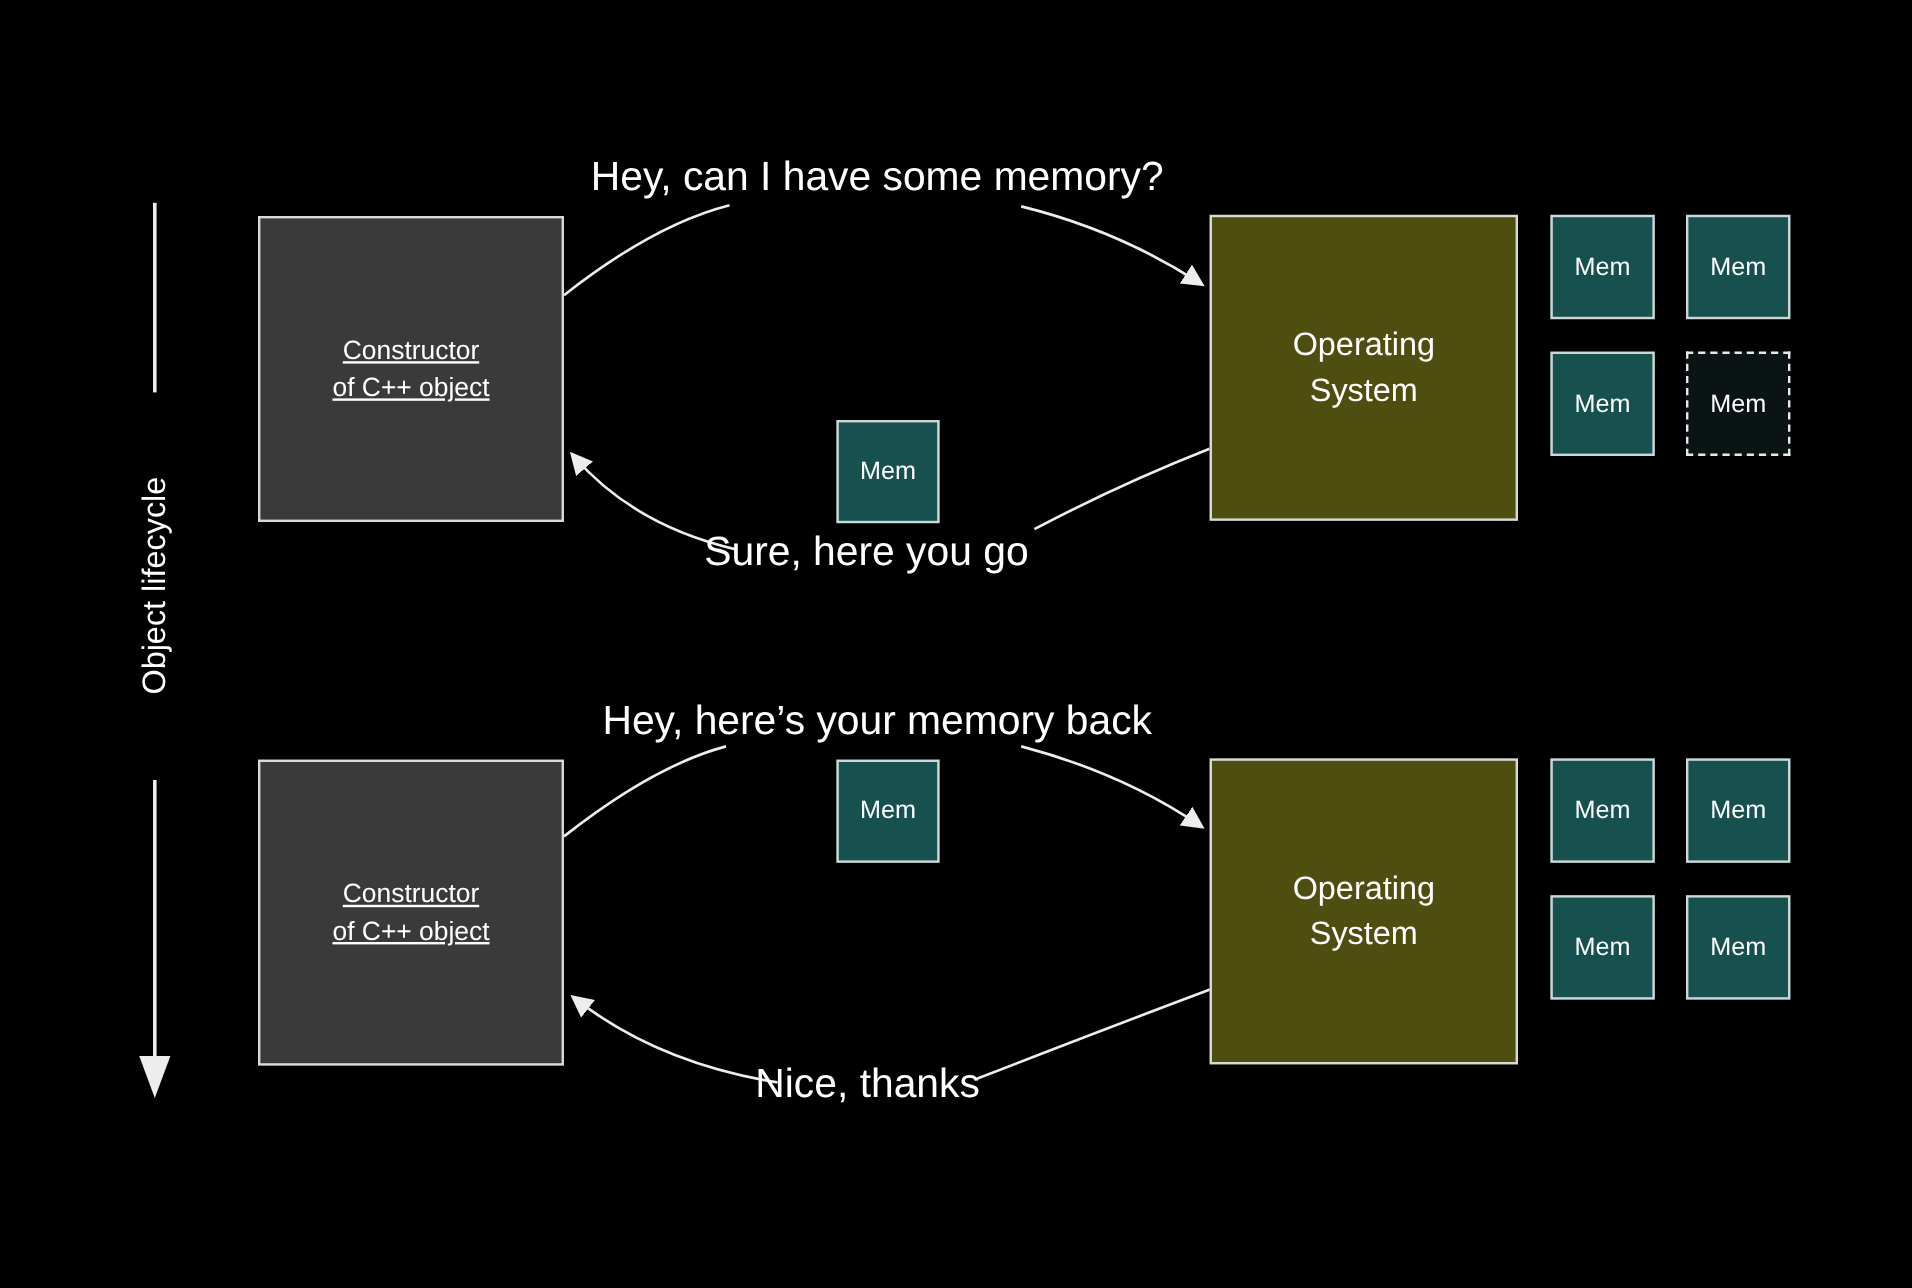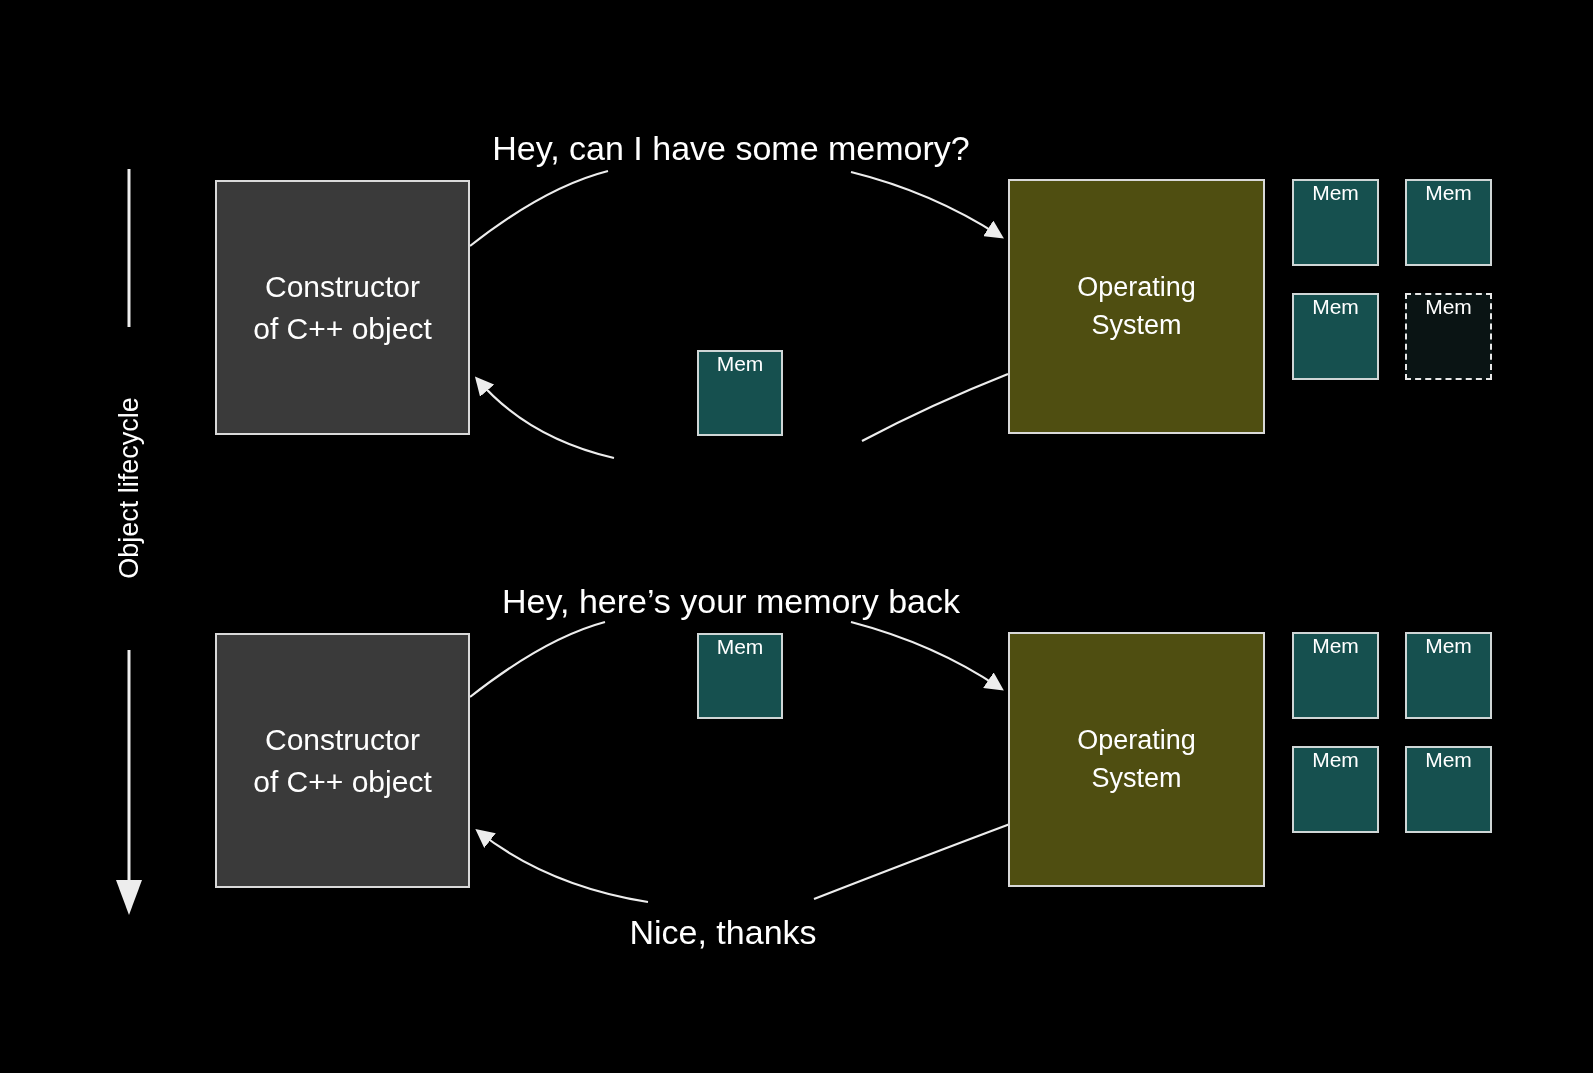--- a/index.html
+++ b/index.html
@@ -38,38 +38,39 @@
     flex-direction: column;
     align-items: center;
     justify-content: center;
     text-align: center;
     box-sizing: border-box;
     border: 2px solid var(--box-border, #d9d9d9);
   }
   .actor-box {
     width: 255px; height: 255px;
     background: var(--actor-box, #3a3a3a);
-    font-size: 30px;
+    font-size: 22px;
     line-height: 1.38;
+    text-decoration: underline;
   }
   .os-box {
     width: 257px; height: 255px;
     background: var(--os-box, #4f4e11);
     font-size: 27px;
     line-height: 1.4;
   }
   .box .line { display: block; }
   .mem-cell {
     position: absolute;
     width: 86px; height: 86px;
     box-sizing: border-box;
     background: var(--mem-box, #16504f);
     border: 2px solid #cfd6d6;
     display: flex;
-    align-items: flex-start;
+    align-items: center;
     justify-content: center;
     font-size: 21px;
   }
   .mem-grid {
     position: absolute;
     display: grid;
     grid-template-columns: 87px 87px;
     grid-template-rows: 87px 87px;
     gap: 27px 26px;
   }
@@ -136,20 +137,21 @@
     <span class="line">Operating</span>
     <span class="line">System</span>
   </div>
 
   <div class="speech-label" style="left:731px; top:148px;">Hey, can I have some memory?</div>
 
   <div class="mem-cell" style="left:697px; top:350px;">
     <span>Mem</span>
   </div>
 
+  <div class="speech-label" style="left:722px; top:460px;">Sure, here you go</div>
 
   <div class="mem-grid" style="left:1292px; top:179px;">
     <div class="mem-cell">
       <span>Mem</span>
     </div>
     <div class="mem-cell">
       <span>Mem</span>
     </div>
     <div class="mem-cell">
       <span>Mem</span>
@@ -168,21 +170,21 @@
     <span class="line">Operating</span>
     <span class="line">System</span>
   </div>
 
   <div class="speech-label" style="left:731px; top:601px;">Hey, here’s your memory back</div>
 
   <div class="mem-cell" style="left:697px; top:633px;">
     <span>Mem</span>
   </div>
 
-  <div class="speech-label" style="left:723px; top:932px;">Nice, thanks</div>
+  <div class="speech-label" style="left:723px; top:904px;">Nice, thanks</div>
 
   <div class="mem-grid" style="left:1292px; top:632px;">
     <div class="mem-cell">
       <span>Mem</span>
     </div>
     <div class="mem-cell">
       <span>Mem</span>
     </div>
     <div class="mem-cell">
       <span>Mem</span>

